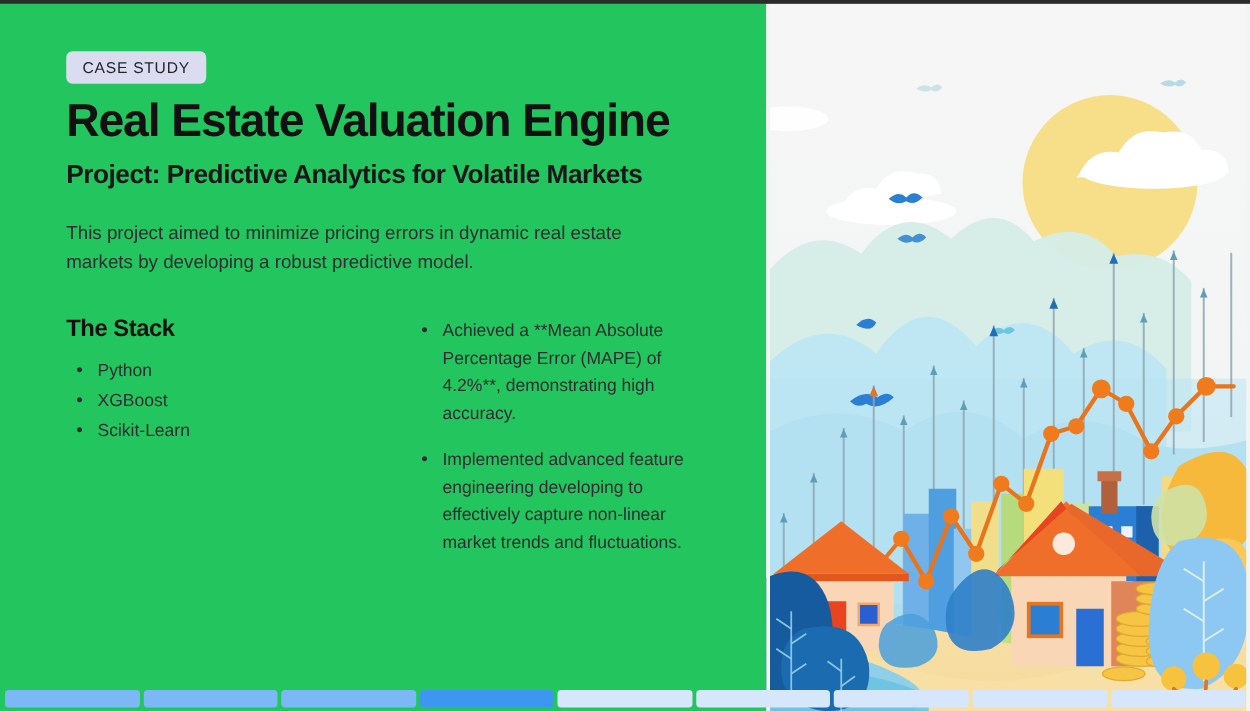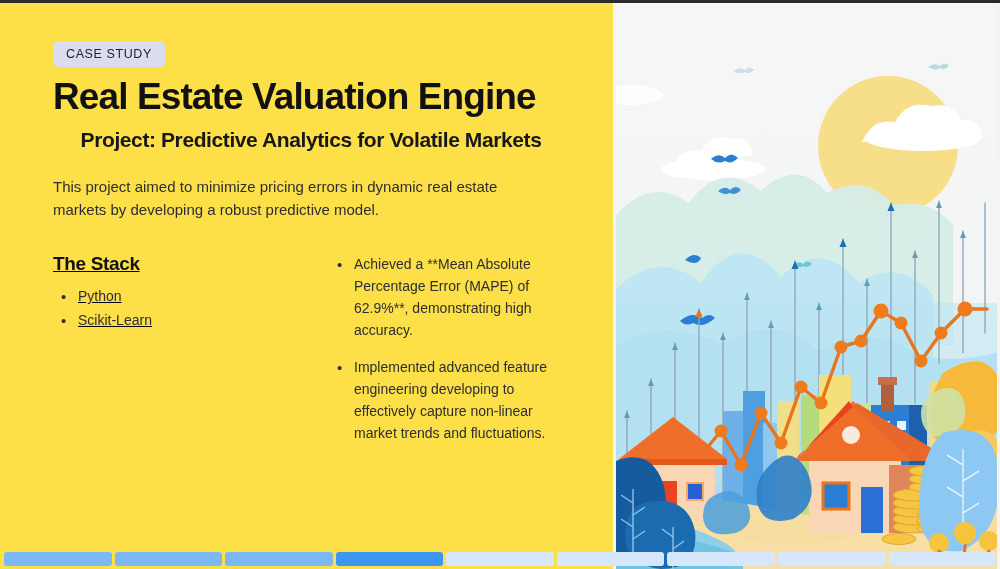--- a/index.html
+++ b/index.html
@@ -9,21 +9,21 @@
   }
   body {
     width: 1000px; height: 569px;
     overflow: hidden;
     font-family: "Liberation Sans", sans-serif;
     -webkit-font-smoothing: antialiased;
   }
   .slide {
     position: relative;
     width: 1000px; height: 569px;
-    background: #fde047;
+    background: #22c55e;
     box-sizing: border-box;
     border-top: 3px solid #2b2b2b;
     overflow: hidden;
   }
 
   
   .content {
     position: absolute;
     left: 0; top: 0;
     width: 613px; height: 566px;
@@ -48,35 +48,34 @@
     color: #111114;
     line-height: 1.08;
   }
   h2.subtitle {
     margin: 12px 0 0 0;
     font-size: 21px;
     font-weight: bold;
     letter-spacing: -0.4px;
     color: #17171c;
     line-height: 1.15;
-    text-align: center;
   }
   p.lede {
     margin: 22px 0 0 0;
     font-size: 15px;
     color: #2d2d33;
     line-height: 1.55;
     max-width: 470px;
   }
   .columns {
     display: flex;
     margin-top: 32px;
     gap: 0;
   }
-  .col-stack { width: 276px; flex: 0 0 276px; text-decoration: underline; }
+  .col-stack { width: 276px; flex: 0 0 276px; }
   .col-achievements { width: 240px; flex: 0 0 240px; }
   h3.col-title {
     margin: 0 0 10px 0;
     font-size: 19px;
     font-weight: bold;
     letter-spacing: -0.35px;
     color: #111114;
   }
   ul.bullets {
     margin: 0; padding: 0 0 0 25px;
@@ -149,27 +148,28 @@
     <h2 class="subtitle">Project: Predictive Analytics for Volatile Markets</h2>
 
     <p class="lede">This project aimed to minimize pricing errors in dynamic real estate markets by developing a robust predictive model.</p>
 
     <div class="columns">
 
       <div class="col-stack">
         <h3 class="col-title">The Stack</h3>
         <ul class="bullets tight">
           <li>Python</li>
+          <li>XGBoost</li>
           <li>Scikit-Learn</li>
         </ul>
       </div>
 
       <div class="col-achievements">
         <ul class="bullets spaced">
-          <li>Achieved a **Mean Absolute Percentage Error (MAPE) of 62.9%**, demonstrating high accuracy.</li>
+          <li>Achieved a **Mean Absolute Percentage Error (MAPE) of 4.2%**, demonstrating high accuracy.</li>
           <li>Implemented advanced feature engineering developing to effectively capture non-linear market trends and fluctuations.</li>
         </ul>
       </div>
 
     </div>
   </div>
 
   <div class="illustration">
     <div class="illo-edge-l"></div>
     <div class="illo-edge-r"></div>

